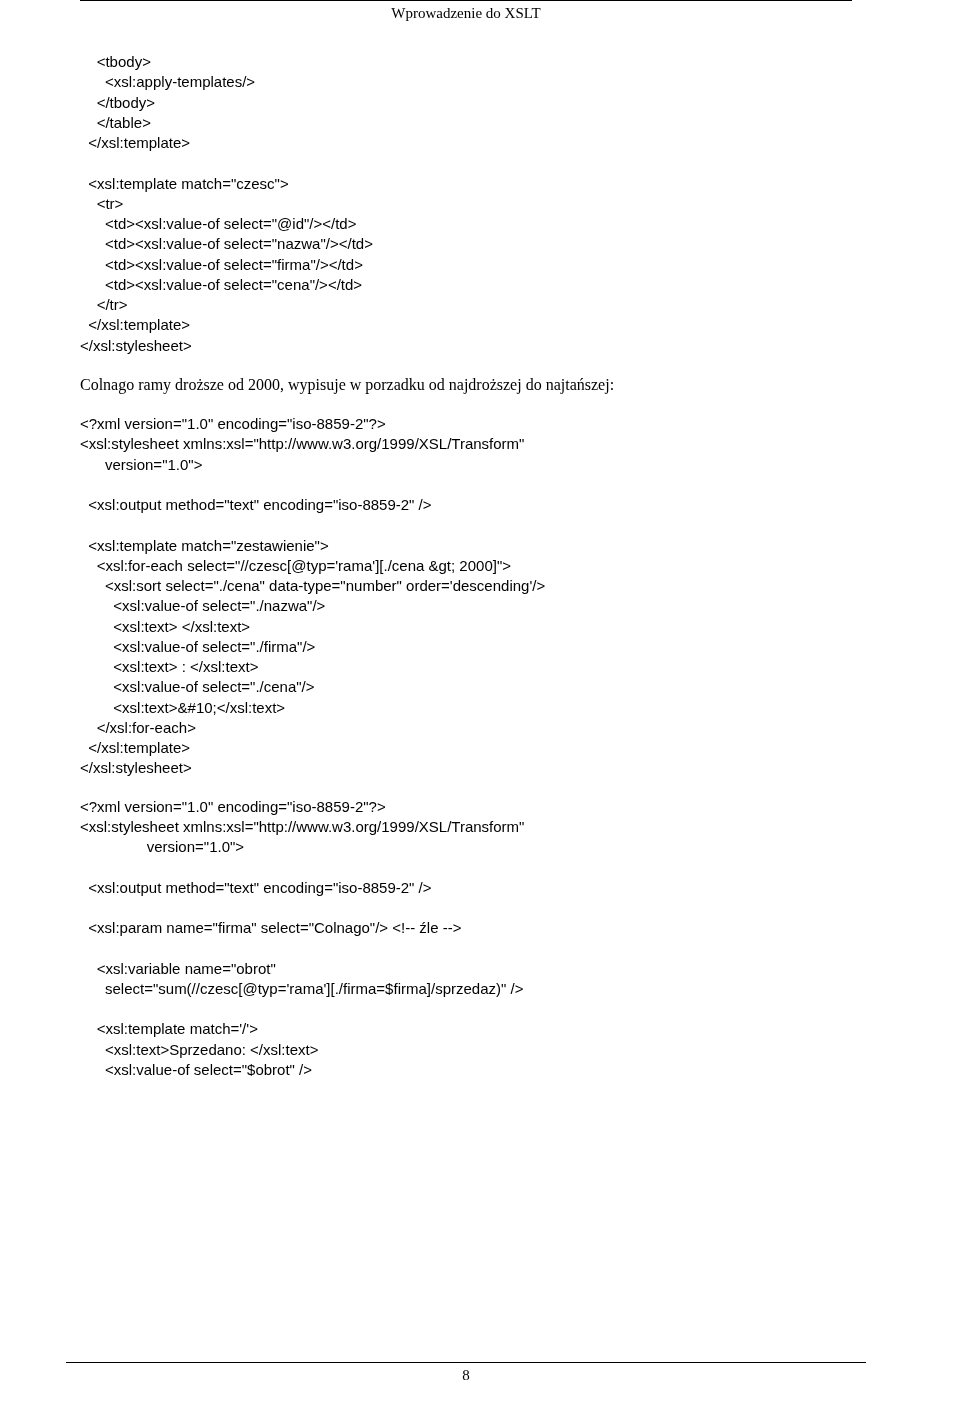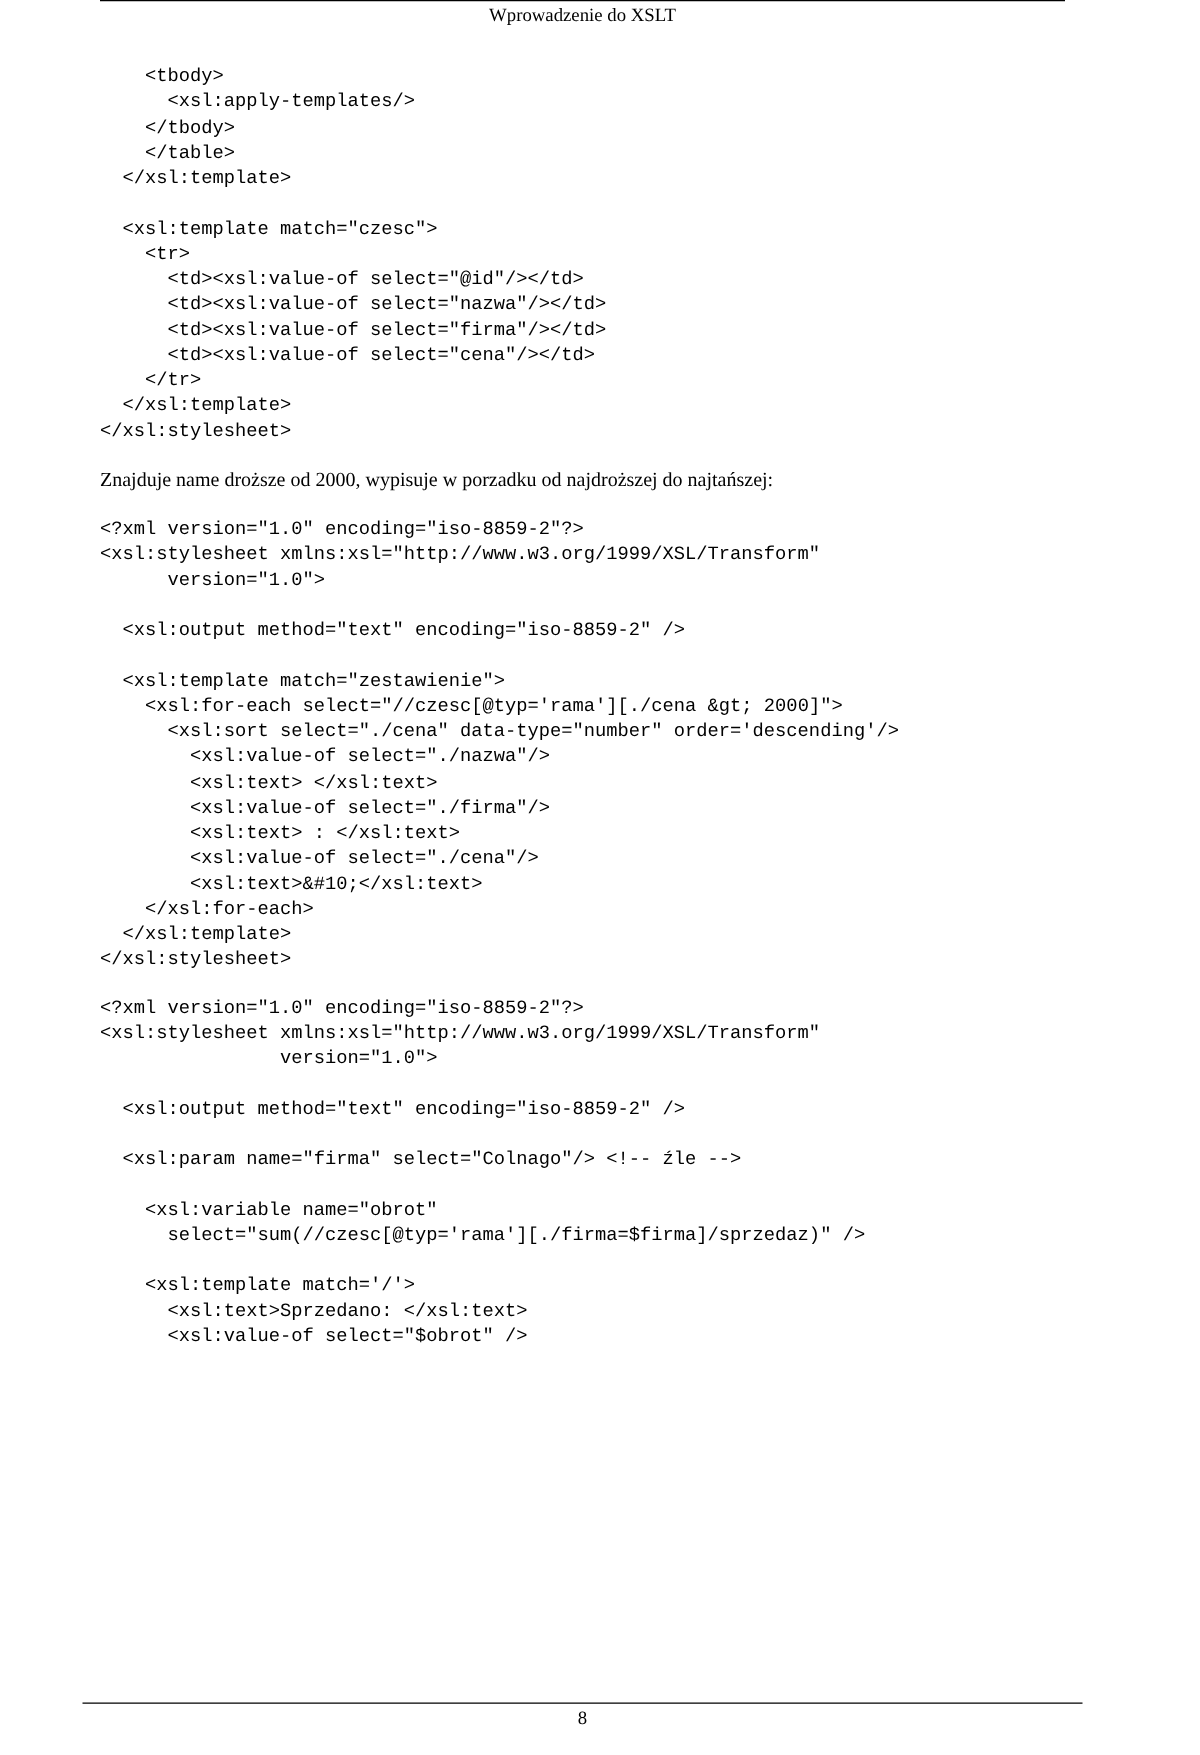--- a/index.html
+++ b/index.html
@@ -20,21 +20,21 @@
     border-top: 1px solid #000;
     margin: 0 0 4px 0;
   }
   .header-title {
     text-align: center;
     font-size: 15px;
     margin-bottom: 30px;
     font-family: Georgia, serif;
   }
   pre {
-    font-family: Liberation Mono, monospace;
+    font-family: Liberation Sans, sans-serif;
     font-size: 15px;
     line-height: 1.35;
     white-space: pre-wrap;
     margin: 0 0 18px 0;
   }
   .prose {
     font-family: Georgia, 'Times New Roman', serif;
     font-size: 16px;
     margin: 0 0 18px 0;
     line-height: 1.4;
@@ -72,21 +72,21 @@
   &lt;xsl:template match="czesc"&gt;
     &lt;tr&gt;
       &lt;td&gt;&lt;xsl:value-of select="@id"/&gt;&lt;/td&gt;
       &lt;td&gt;&lt;xsl:value-of select="nazwa"/&gt;&lt;/td&gt;
       &lt;td&gt;&lt;xsl:value-of select="firma"/&gt;&lt;/td&gt;
       &lt;td&gt;&lt;xsl:value-of select="cena"/&gt;&lt;/td&gt;
     &lt;/tr&gt;
   &lt;/xsl:template&gt;
 &lt;/xsl:stylesheet&gt;</pre>
 
-  <p class="prose">Znajduje name droższe od 2000, wypisuje w porzadku od najdroższej do najtańszej:</p>
+  <p class="prose">Colnago ramy droższe od 2000, wypisuje w porzadku od najdroższej do najtańszej:</p>
 
   <pre>&lt;?xml version="1.0" encoding="iso-8859-2"?&gt;
 &lt;xsl:stylesheet xmlns:xsl="http://www.w3.org/1999/XSL/Transform"
       version="1.0"&gt;
 
   &lt;xsl:output method="text" encoding="iso-8859-2" /&gt;
 
   &lt;xsl:template match="zestawienie"&gt;
     &lt;xsl:for-each select="//czesc[@typ='rama'][./cena &amp;gt; 2000]"&gt;
       &lt;xsl:sort select="./cena" data-type="number" order='descending'/&gt;

